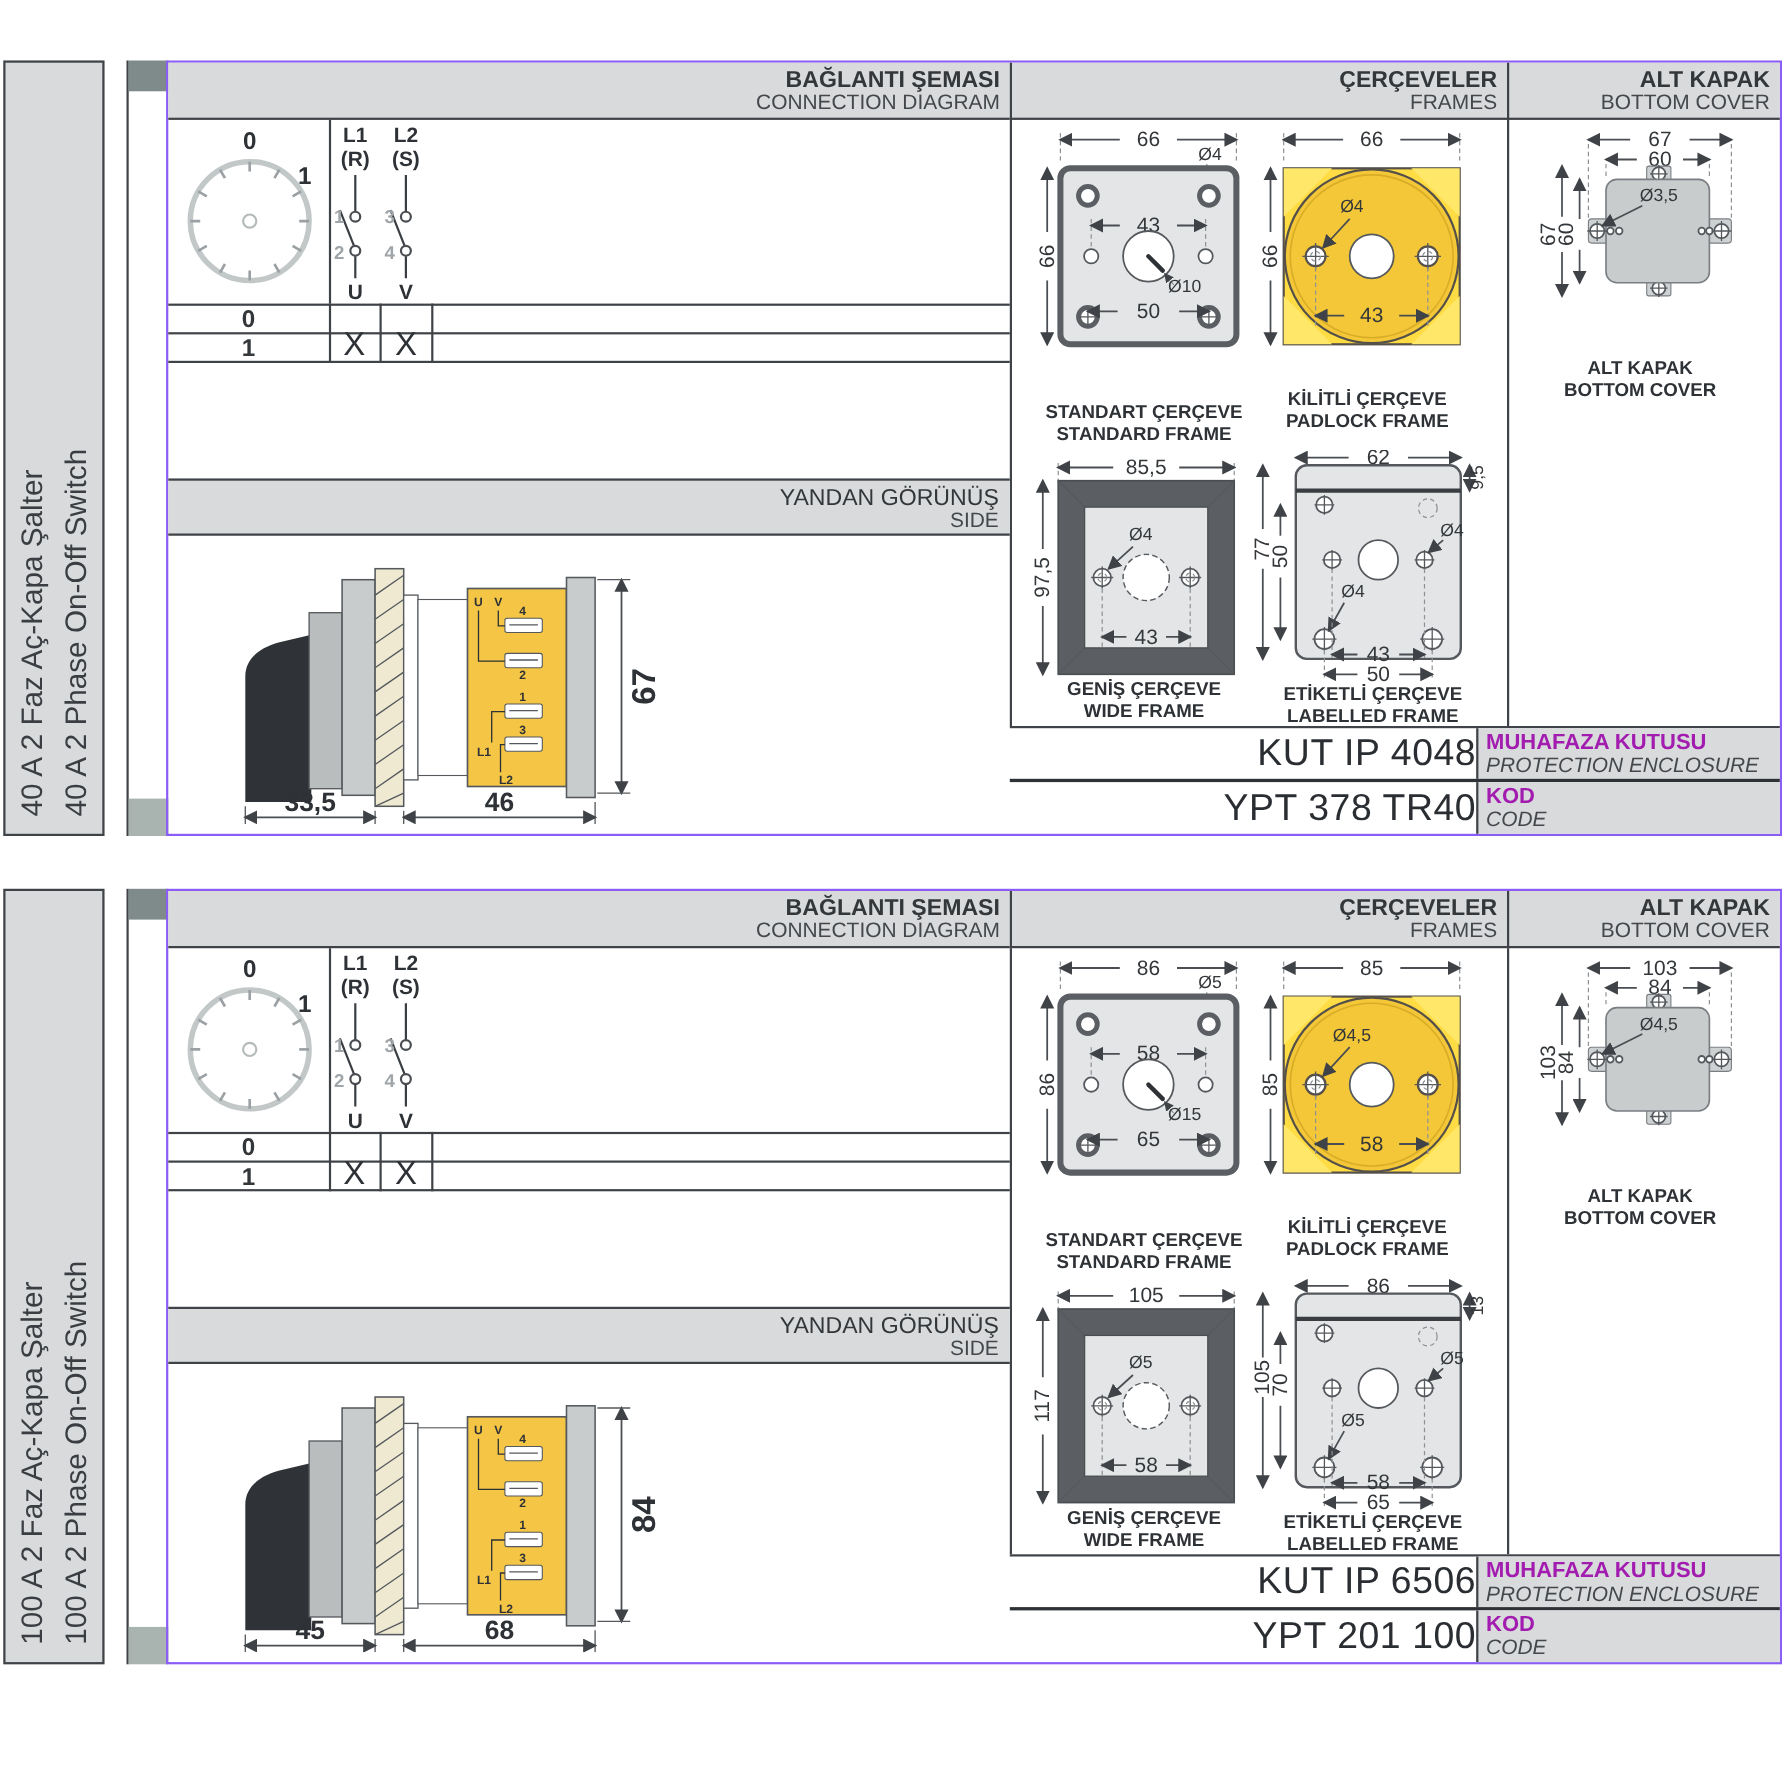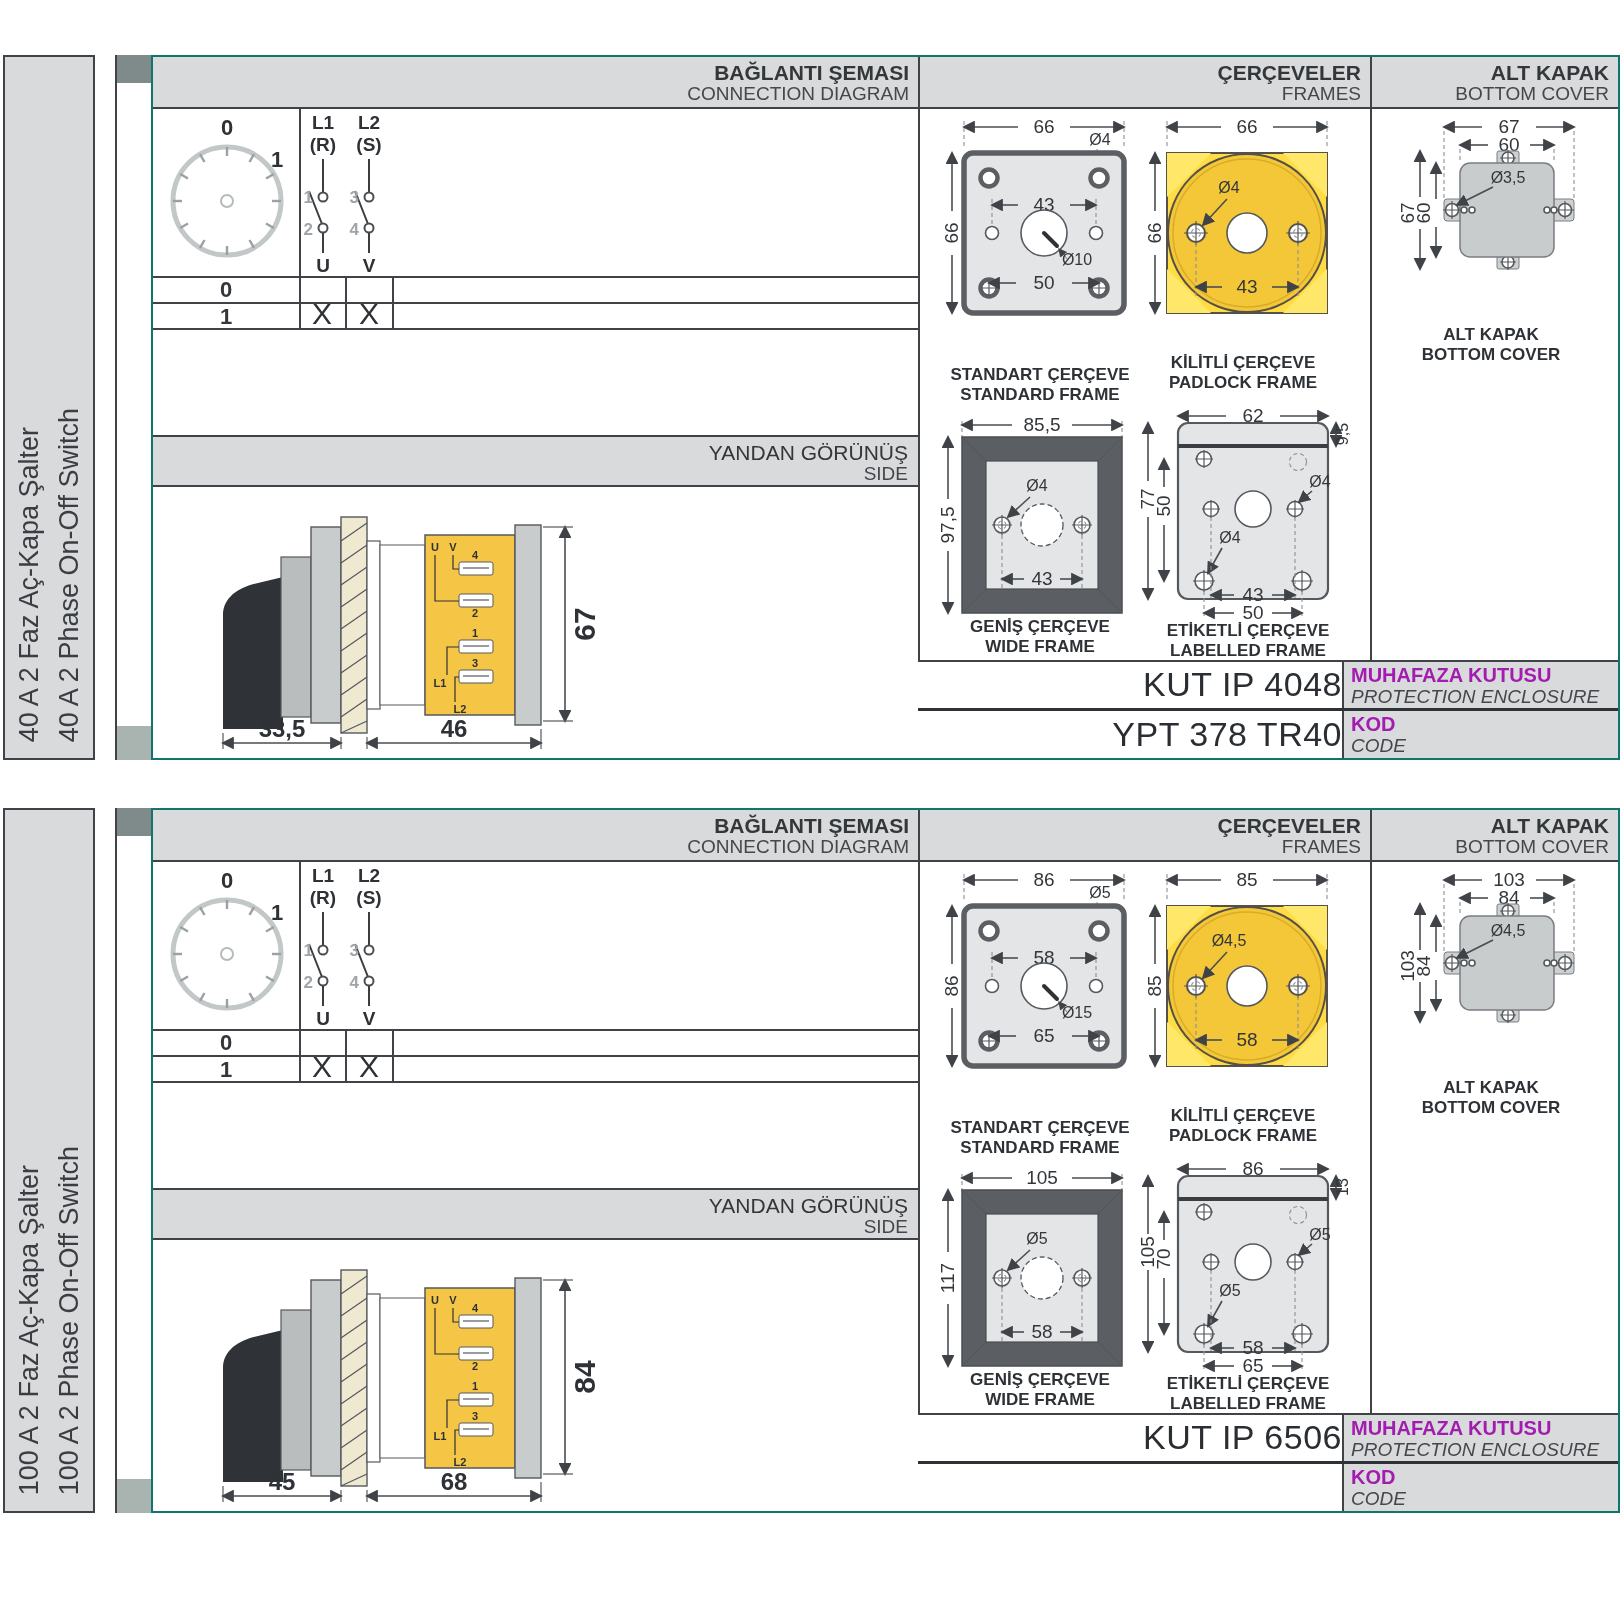--- a/index.html
+++ b/index.html
@@ -4,21 +4,21 @@
 <style>
   html,body{margin:0;padding:0;background:#fff}
   body{width:1623px;height:1623px;position:relative;font-family:"Liberation Sans",sans-serif;color:#33373A}
   .panel{position:absolute;left:3px;width:1617px;height:705px}
   .p1{top:55px}.p2{top:808px}
   .strip{position:absolute;left:0;top:0;width:92px;height:705px;background:#D8DADB;border:2px solid #3F4347;box-sizing:border-box;display:flex;justify-content:center;align-items:flex-end;gap:9px;padding-bottom:16px}
   .vt{writing-mode:vertical-rl;transform:rotate(180deg);font-size:27px;color:#3A3E42;white-space:nowrap}
   .bindcol{position:absolute;left:112px;top:0;width:36px;height:705px;border-left:2px solid #3F4347}
   .sqt{position:absolute;left:0;top:0;width:36px;height:28px;background:#7E8B8A}
   .sqb{position:absolute;left:0;bottom:0;width:36px;height:34px;background:#A9B4B0}
-  .content{position:absolute;left:148px;top:0;width:1469px;height:705px;border:2px solid #0f766e;box-sizing:border-box}
+  .content{position:absolute;left:148px;top:0;width:1469px;height:705px;border:2px solid #8b5cf6;box-sizing:border-box}
   .hd{position:absolute;top:0;height:52px;background:#D8DADB;border-bottom:2px solid #3F4347;box-sizing:border-box;text-align:right;padding:4px 9px 0 0}
   .hd .t{font-weight:bold;font-size:21px;line-height:1.1}
   .hd .e{font-size:19px;color:#44484C;line-height:1.1}
   .it{}
   .hd1{left:0;width:765px}
   .hd2{left:765px;width:452px;border-left:2px solid #3F4347}
   .hd3{left:1217px;width:248px;border-left:2px solid #3F4347}
   .sep{position:absolute;top:52px;width:2px;height:551px;background:#3F4347}
   .sep1{left:765px}.sep2{left:1217px}
   .vline-dial{position:absolute;left:146px;top:52px;width:2px;height:167px;background:#3F4347}
@@ -792,20 +792,21 @@
 
     <div class="codes">
       <div class="cr cr1">
         <div class="cval">KUT IP 6506</div>
         <div class="clab">
           <b>MUHAFAZA KUTUSU</b>
             <i>PROTECTION ENCLOSURE</i>
         </div>
       </div>
       <div class="cr cr2">
+        <div class="cval">YPT 201 100</div>
         <div class="clab">
           <b>KOD</b>
             <i>CODE</i>
         </div>
       </div>
     </div>
   </div>
 </section>
 
 </body></html>

